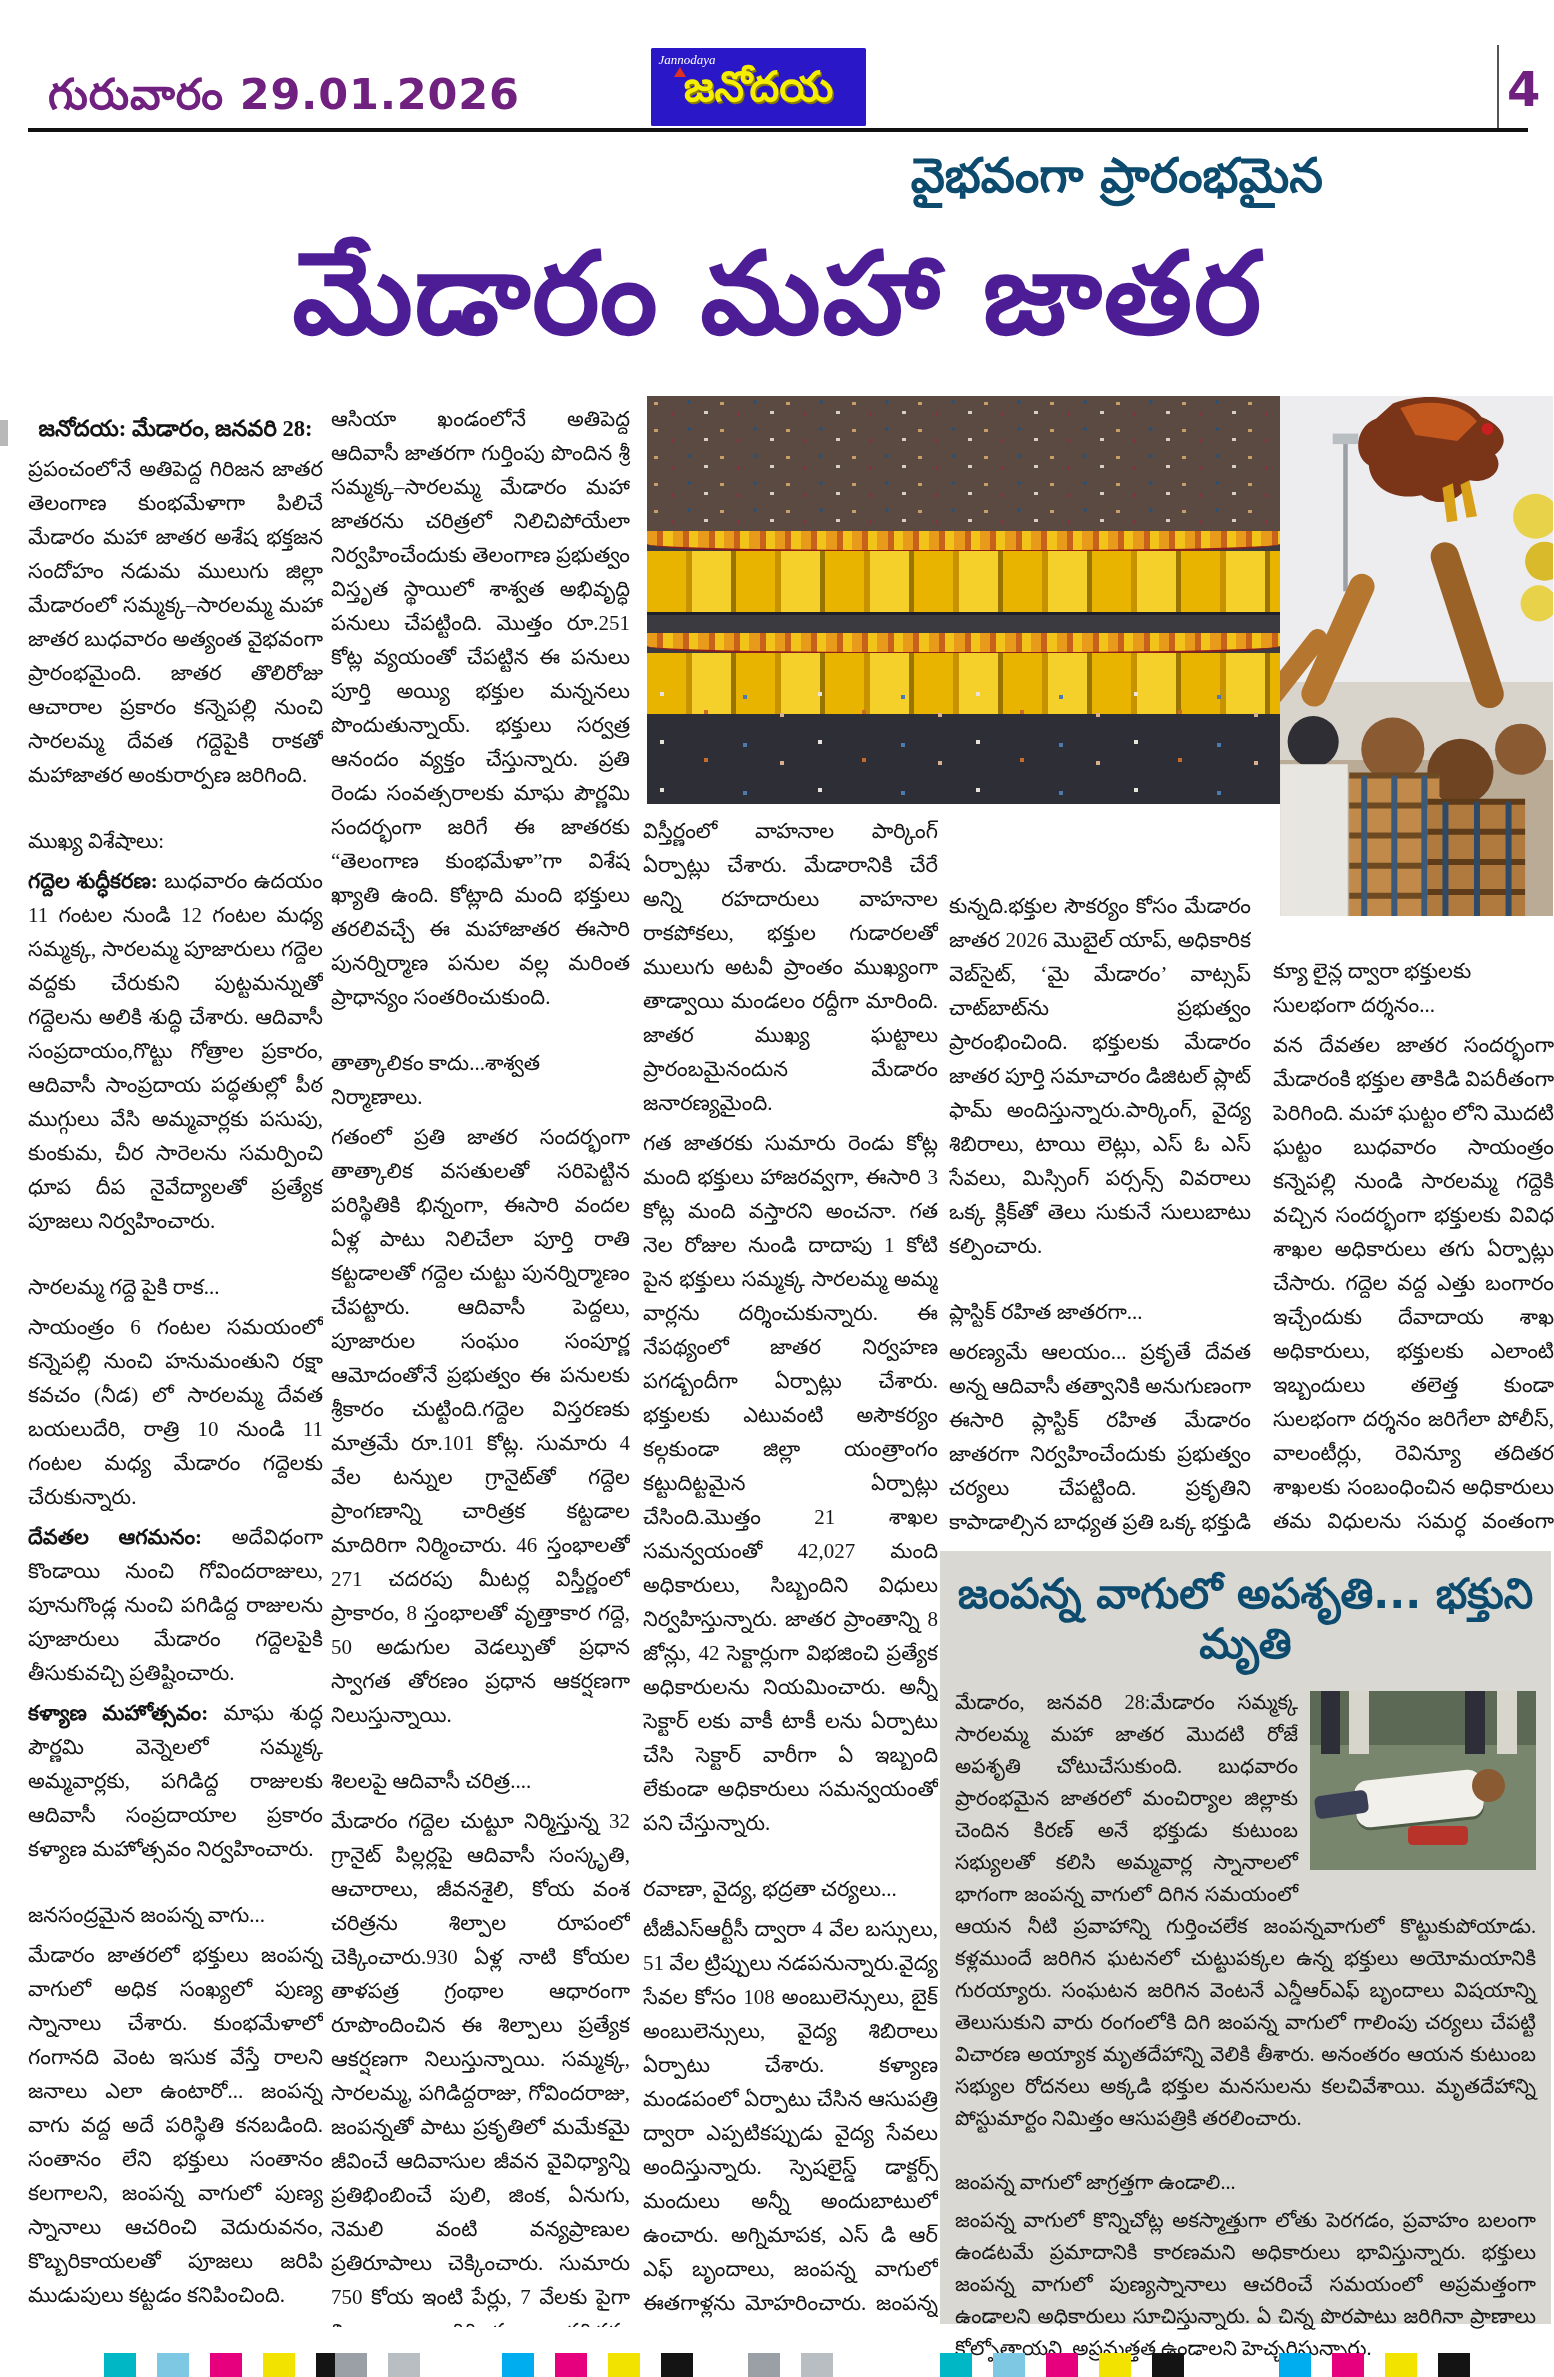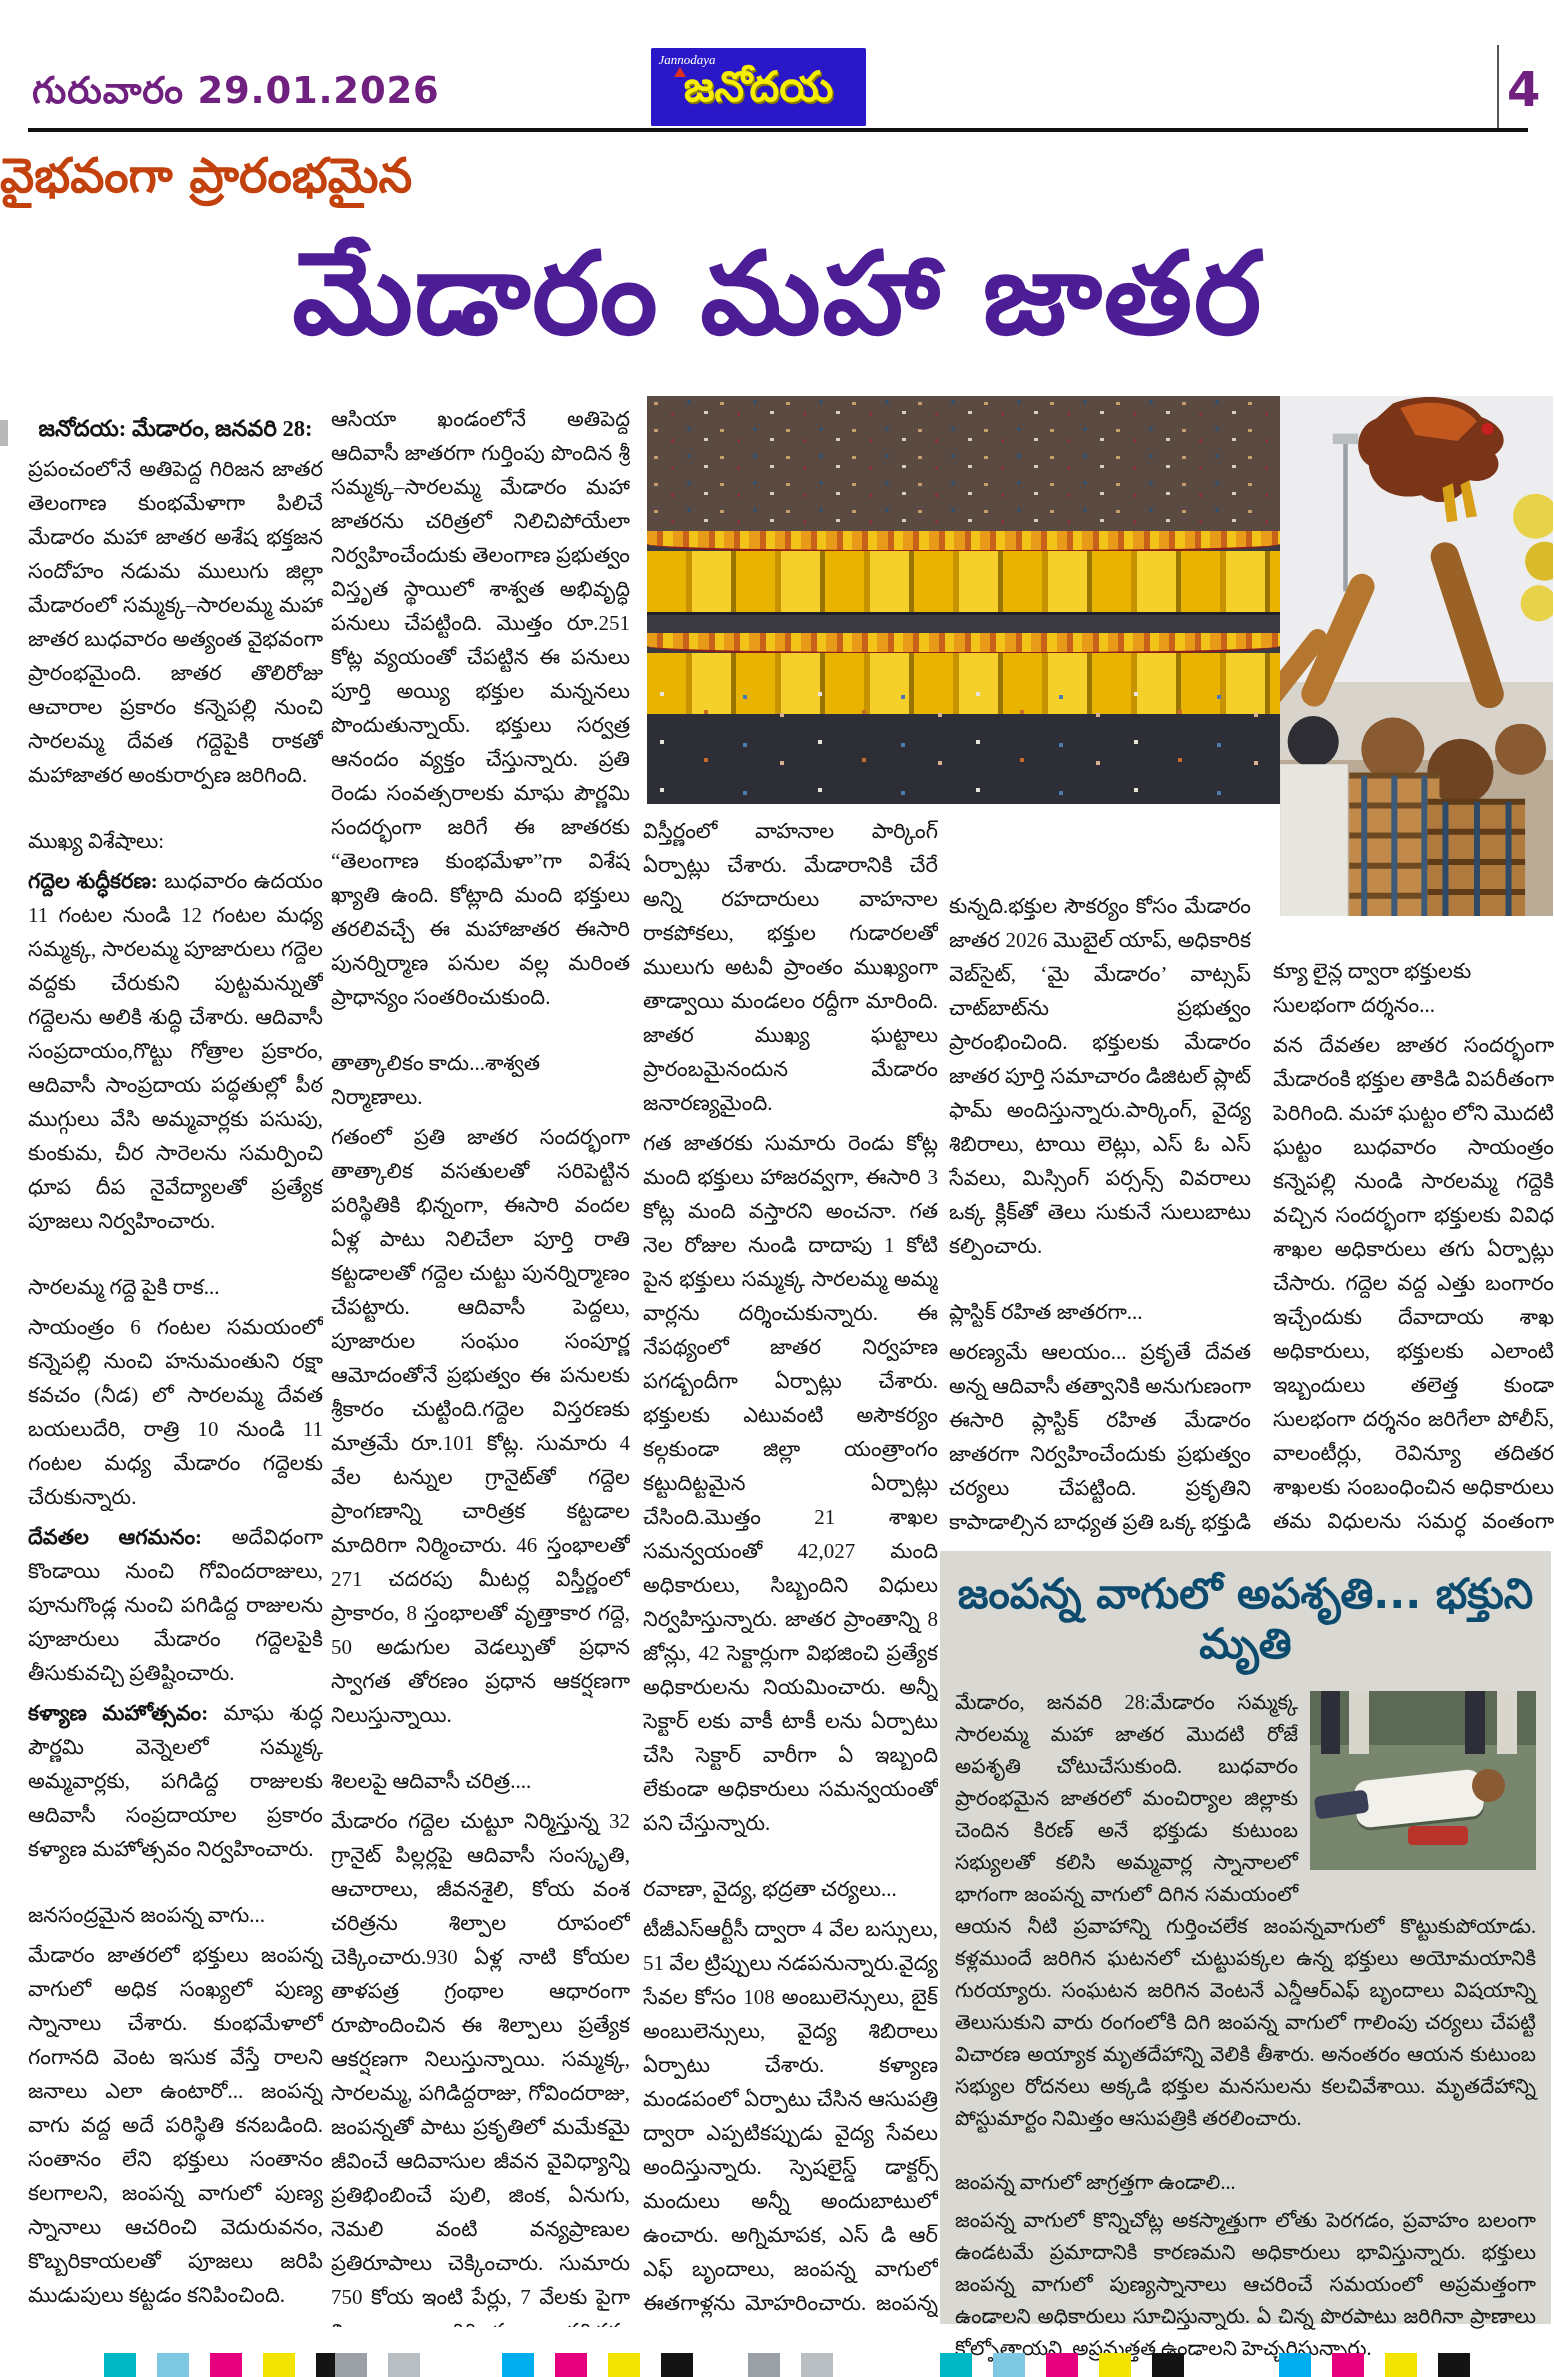--- a/index.html
+++ b/index.html
@@ -1,37 +1,37 @@
 <!DOCTYPE html>
 <html style="font-size:12px"><head>
 <meta charset="utf-8">
 <style>
   html,body{margin:0;padding:0;background:#888;}
   .page{position:relative;width:1555px;height:2377px;background:#ffffff;overflow:hidden;
         font-family:"Liberation Serif","DejaVu Serif",serif;color:#141414;}
 
   
-  .date{position:absolute;left:32px;top:69px;font-family:"DejaVu Sans",sans-serif;
-        font-weight:bold;font-size:37px;color:#70207e;letter-spacing:0.8px;}
+  .date{position:absolute;left:48px;top:69px;font-family:"DejaVu Sans",sans-serif;
+        font-weight:bold;font-size:43px;color:#70207e;letter-spacing:0.8px;}
   .logo{position:absolute;left:651px;top:48px;width:215px;height:78px;background:#2a18c8;
         display:flex;align-items:center;justify-content:center;border-radius:1.5px;}
   .logo-text{font-family:"DejaVu Sans",sans-serif;font-weight:bold;font-size:42px;color:#f5ee00;
         text-shadow:1.5px 1.5px 0 #8a7a00;line-height:1;}
   .logo-mark{position:absolute;left:7.5px;top:4.5px;width:42px;height:30px;color:#fff;
         font-size:13px;text-align:center;font-style:italic;line-height:1;}
   .logo-mark .hut{display:block;margin:1.5px auto 0;width:0;height:0;border-left:6.8px solid transparent;
         border-right:6.8px solid transparent;border-bottom:10.5px solid #e03020;}
   .page-num{position:absolute;left:1507px;top:65px;font-family:"DejaVu Sans",sans-serif;
         font-weight:bold;font-size:48px;color:#70207e;line-height:1;}
   .page-num-rule{position:absolute;left:1497px;top:45px;width:1.5px;height:83px;background:#555;}
   .head-rule{position:absolute;left:28px;top:128px;width:1500px;height:3.8px;background:#111;}
 
   
-  .kicker{position:absolute;left:0;top:147px;width:1323px;text-align:left;
-        font-family:"DejaVu Sans",sans-serif;font-weight:bold;font-size:48px;color:#c2410c;}
+  .kicker{position:absolute;left:0;top:147px;width:1323px;text-align:right;
+        font-family:"DejaVu Sans",sans-serif;font-weight:bold;font-size:48px;color:#0c4a6e;}
   .main-headline{position:absolute;left:0;top:217px;width:1555px;text-align:center;
         font-family:"DejaVu Sans",sans-serif;font-weight:bold;font-size:114px;line-height:1.35;
         color:#4c1d95;letter-spacing:1.5px;white-space:nowrap;}
 
   
   .col{position:absolute;overflow:hidden;font-size:21px;line-height:34px;}
   .para{margin:0 0 6px;text-align:justify;}
   .para.dateline{text-align:center;font-weight:bold;font-size:22.6px;}
   .para.bold-center{text-align:left;font-weight:normal;margin-top:32px;}
   .lead{font-weight:bold;}

